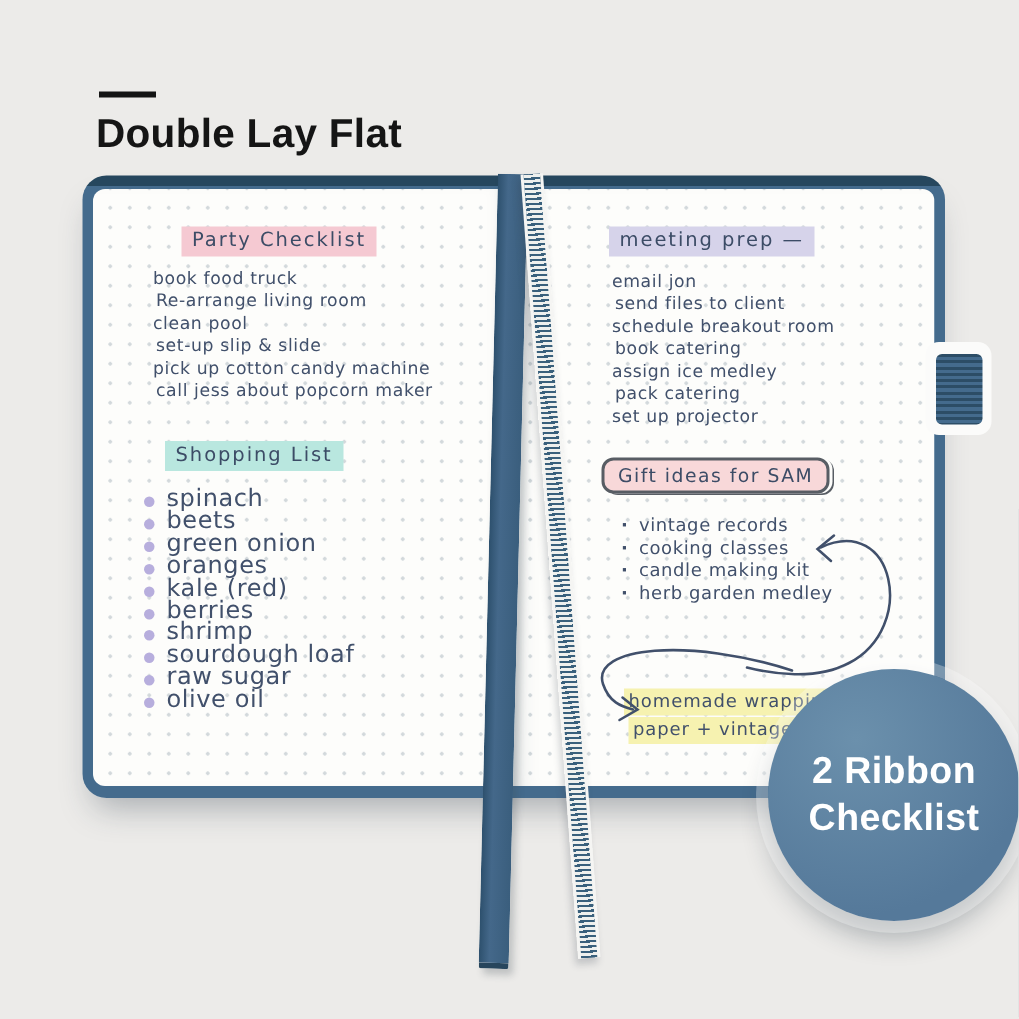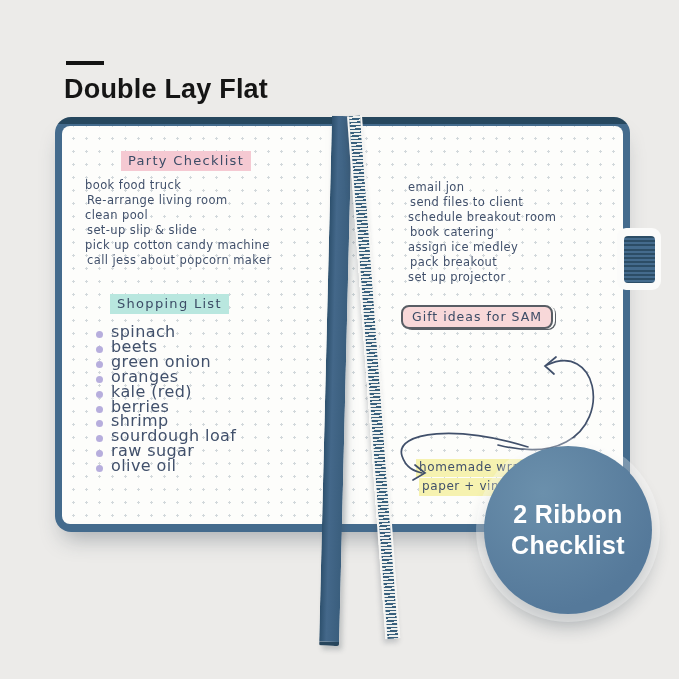--- a/index.html
+++ b/index.html
@@ -81,40 +81,40 @@
     background:#fbfbfa; border-radius:9px;
   }
   .pen-loop {
     position:absolute; left:624px; top:236px; width:31px; height:47px;
     background:repeating-linear-gradient(180deg,#2c4d66 0 2px,#446b8d 2px 4.2px);
     border-radius:4px;
   }
 
   
   .badge {
-    position:absolute; left:484px; top:446px; width:168px; height:168px; border-radius:50%;
+    position:absolute; left:512px; top:446px; width:168px; height:168px; border-radius:50%;
     background:radial-gradient(circle at 35% 28%, #6b90ac, #55799a 72%);
     display:flex; flex-direction:column; align-items:center; justify-content:center;
     color:#fff; font-size:25px; font-weight:bold; line-height:31px; letter-spacing:.3px;
     box-shadow:0 0 0 8px rgba(255,255,255,.30), 0 12px 18px rgba(30,45,60,.30);
   }
 </style>
 </head>
 <body>
 
 <div class="stage">
 
   <div class="title-dash"></div>
   <h1 class="page-title">Double Lay Flat</h1>
 
   <div class="notebook">
 
     <div class="page page-left">
       <span class="hl-title hl-pink hand" style="left:59px; top:25px;">Party Checklist</span>
-      <div class="task-list hand" style="left:23px; top:52px;">
+      <div class="task-list hand" style="left:40px; top:52px;">
           <div class="li">book food truck</div>
           <div class="li">Re-arrange living room</div>
           <div class="li">clean pool</div>
           <div class="li">set-up slip &amp; slide</div>
           <div class="li">pick up cotton candy machine</div>
           <div class="li">call jess about popcorn maker</div>
         </div>
 
       <span class="hl-title hl-teal hand" style="left:48px; top:168px;">Shopping List</span>
       <div class="dot-list hand" style="left:34px; top:199px;">
@@ -125,31 +125,38 @@
           <div class="li">kale (red)</div>
           <div class="li">berries</div>
           <div class="li">shrimp</div>
           <div class="li">sourdough loaf</div>
           <div class="li">raw sugar</div>
           <div class="li">olive oil</div>
         </div>
     </div>
 
     <div class="page page-right">
+      <span class="hl-title hl-lav hand" style="left:64px; top:25px;">meeting prep —</span>
       <div class="task-list hand" style="left:66px; top:54px;">
           <div class="li">email jon</div>
           <div class="li">send files to client</div>
           <div class="li">schedule breakout room</div>
           <div class="li">book catering</div>
           <div class="li">assign ice medley</div>
-          <div class="li">pack breakout</div>
+          <div class="li">pack catering</div>
           <div class="li">set up projector</div>
         </div>
 
       <span class="gift-box hand" style="left:59px; top:179px;">Gift ideas for SAM</span>
+      <div class="mini-dot-list hand" style="left:72px; top:217px;">
+          <div class="li">vintage records</div>
+          <div class="li">cooking classes</div>
+          <div class="li">candle making kit</div>
+          <div class="li">herb garden medley</div>
+        </div>
 
       <div class="wrap-note hand" style="left:74px; top:333px;">
         <span>homemade wrapping</span><br>
         <span class="l2">paper + vintage ribbon</span>
       </div>
     </div>
 
     <svg class="doodle-svg" viewBox="0 0 281 398">
       <g fill="none" stroke="#41506b" stroke-width="1.7" stroke-linecap="round">
         <path d="M 205,239 C 254,216 270,292 224,316 C 202,328 172,323 156,319"></path>

